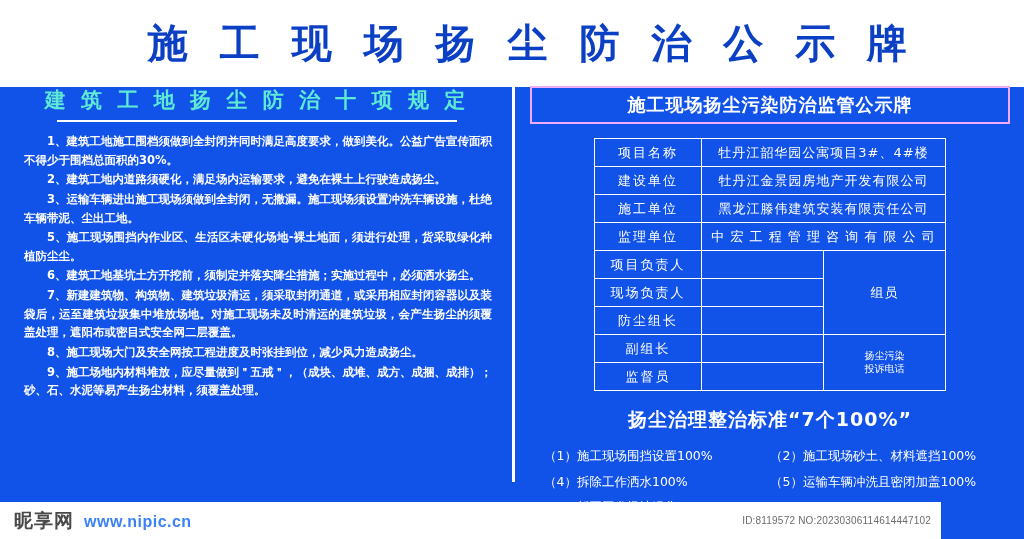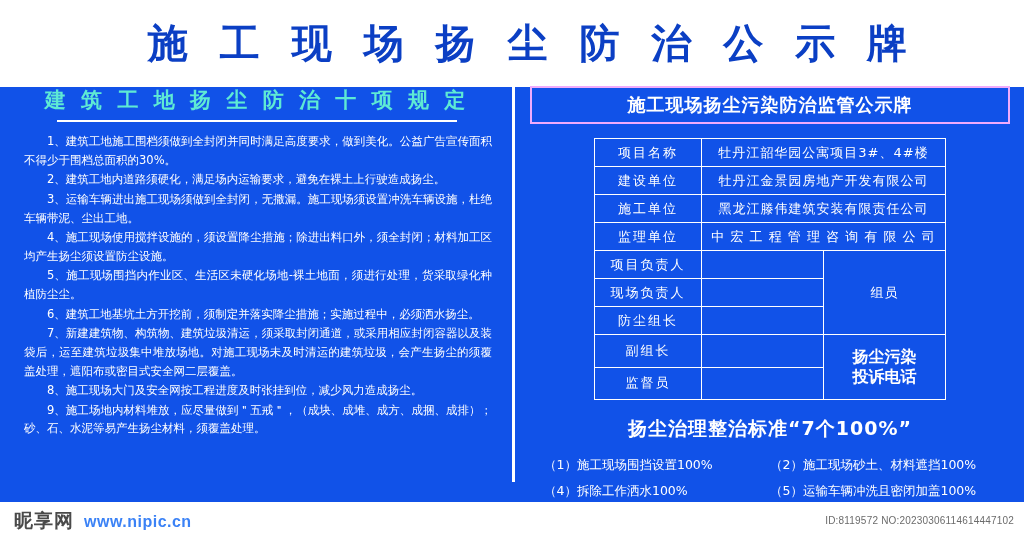--- a/index.html
+++ b/index.html
@@ -84,20 +84,21 @@
     padding: 0 14px 0 16px;
     color: #ffffff;
     font-family: "DejaVu Sans", sans-serif;
     font-size: 11.5px;
     line-height: 1.62;
     text-align: justify;
   }
   .left-body p {
     margin: 0 0 1px 0;
     text-indent: 2em;
+    font-weight: bold;
   }
   
   .right {
     position: absolute;
     left: 524px;
     top: 0;
     width: 492px;
     height: 430px;
   }
   .right-title-box {
@@ -139,26 +140,25 @@
     letter-spacing: 2px;
   }
   .info-table td.value {
     text-align: center;
     letter-spacing: 1px;
   }
   .info-table td.group {
     width: 104px;
   }
   .info-table td.two-line {
-    font-size: 16px;
+    font-size: 10px;
     line-height: 1.25;
     white-space: normal;
     letter-spacing: 0px;
     padding: 12px 2px;
-    font-weight: bold;
   }
   .standard-title {
     text-align: center;
     color: #ffffff;
     font-family: "DejaVu Sans", sans-serif;
     font-size: 19px;
     font-weight: bold;
     margin-top: 16px;
     letter-spacing: 1px;
     white-space: nowrap;
@@ -180,21 +180,21 @@
     white-space: nowrap;
   }
   .standard-list .item.full {
     width: 100%;
   }
   
   .footer {
     position: absolute;
     left: 0;
     bottom: 0;
-    width: 1024px;
+    width: 941px;
     height: 37px;
     background: #ffffff;
     display: flex;
     align-items: center;
   }
   .brand {
     display: flex;
     align-items: baseline;
     margin-left: 14px;
   }
@@ -235,21 +235,20 @@
 
     <div class="divider"></div>
 
     <div class="left">
       <div class="left-title">建 筑 工 地 扬 尘 防 治 十 项 规 定</div>
       <div class="left-underline"></div>
       <div class="left-body">
         <p>1、建筑工地施工围档须做到全封闭并同时满足高度要求，做到美化。公益广告宣传面积不得少于围档总面积的30%。</p>
         <p>2、建筑工地内道路须硬化，满足场内运输要求，避免在裸土上行驶造成扬尘。</p>
         <p>3、运输车辆进出施工现场须做到全封闭，无撒漏。施工现场须设置冲洗车辆设施，杜绝车辆带泥、尘出工地。</p>
-        <p>4、施工现场使用搅拌设施的，须设置降尘措施；除进出料口外，须全封闭；材料加工区均产生扬尘须设置防尘设施。</p>
         <p>5、施工现场围挡内作业区、生活区未硬化场地-裸土地面，须进行处理，货采取绿化种植防尘尘。</p>
         <p>6、建筑工地基坑土方开挖前，须制定并落实降尘措施；实施过程中，必须洒水扬尘。</p>
         <p>7、新建建筑物、构筑物、建筑垃圾清运，须采取封闭通道，或采用相应封闭容器以及装袋后，运至建筑垃圾集中堆放场地。对施工现场未及时清运的建筑垃圾，会产生扬尘的须覆盖处理，遮阳布或密目式安全网二层覆盖。</p>
         <p>8、施工现场大门及安全网按工程进度及时张挂到位，减少风力造成扬尘。</p>
         <p>9、施工场地内材料堆放，应尽量做到＂五戒＂，（成块、成堆、成方、成捆、成排）；砂、石、水泥等易产生扬尘材料，须覆盖处理。</p>
       </div>
     </div>
 
     <div class="right">
       <div class="right-title-box">

